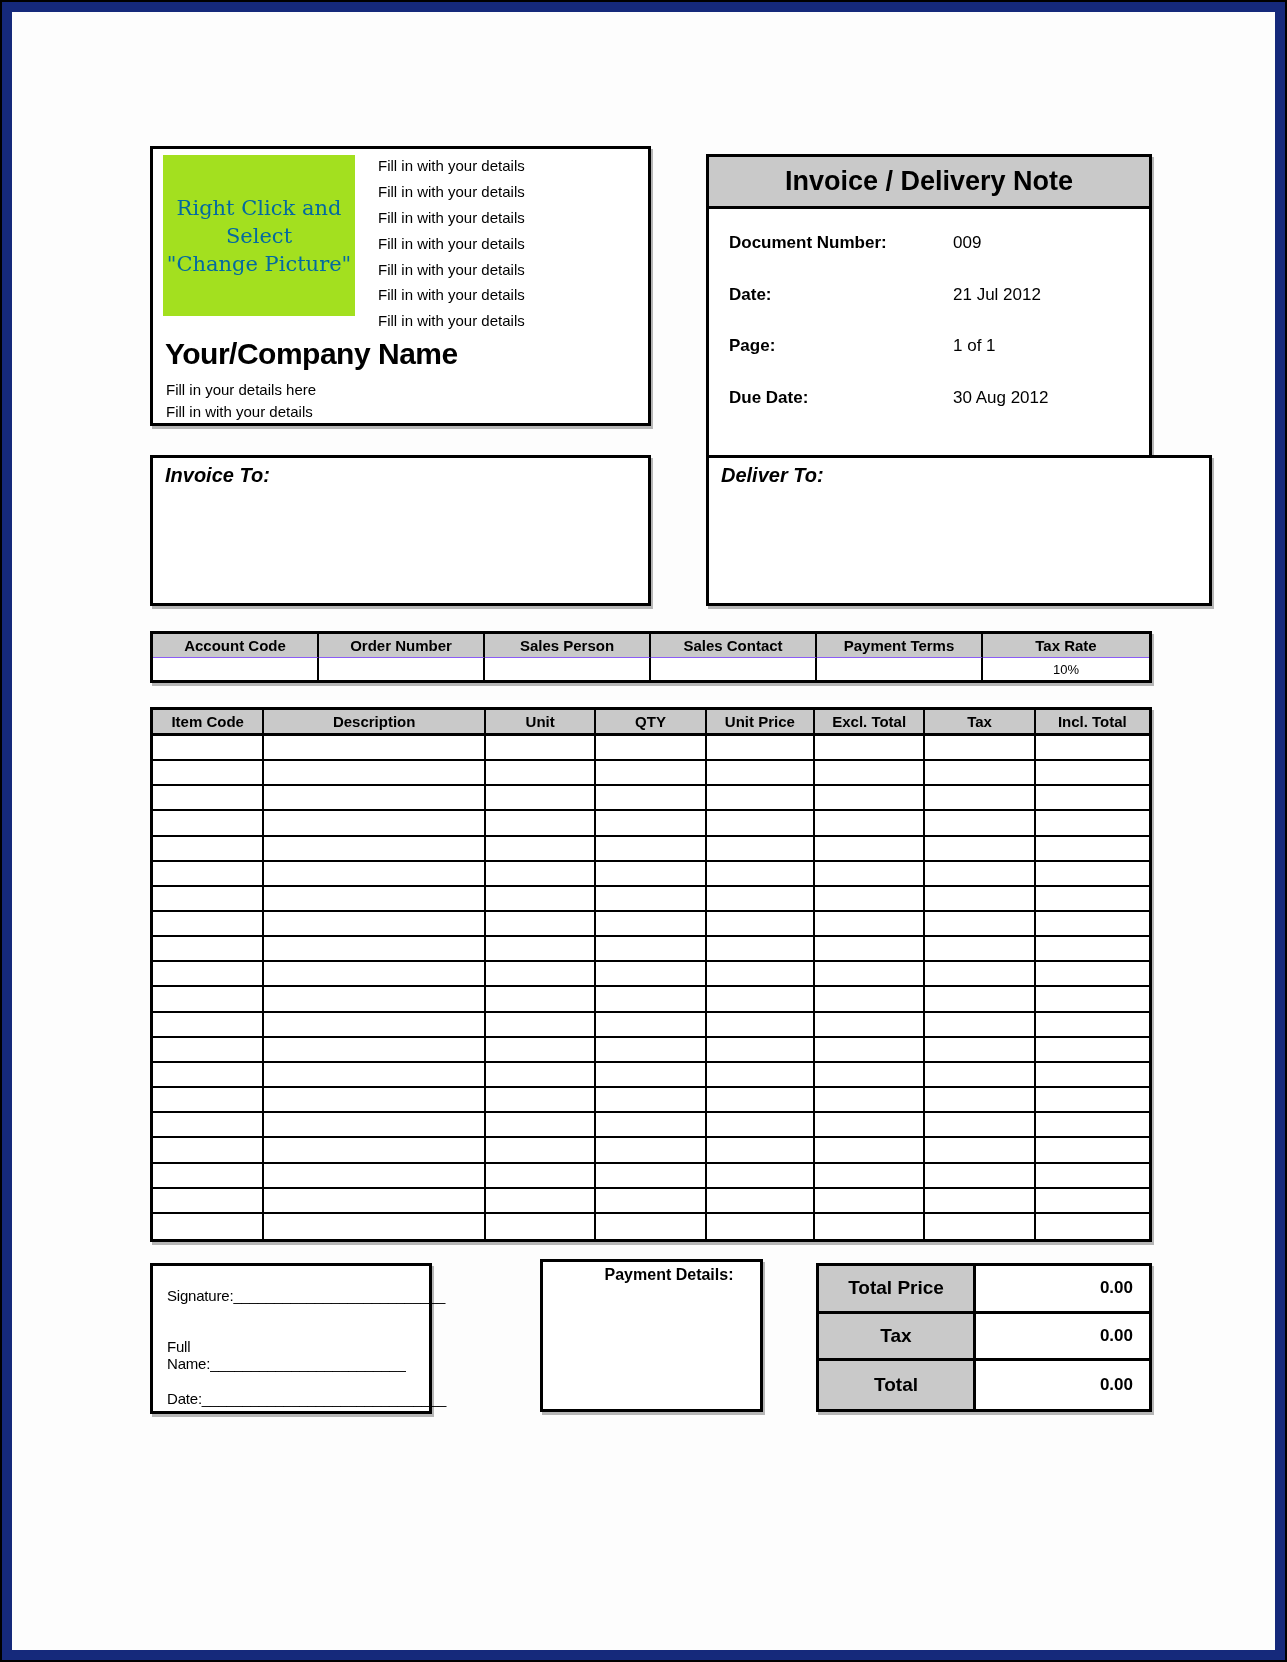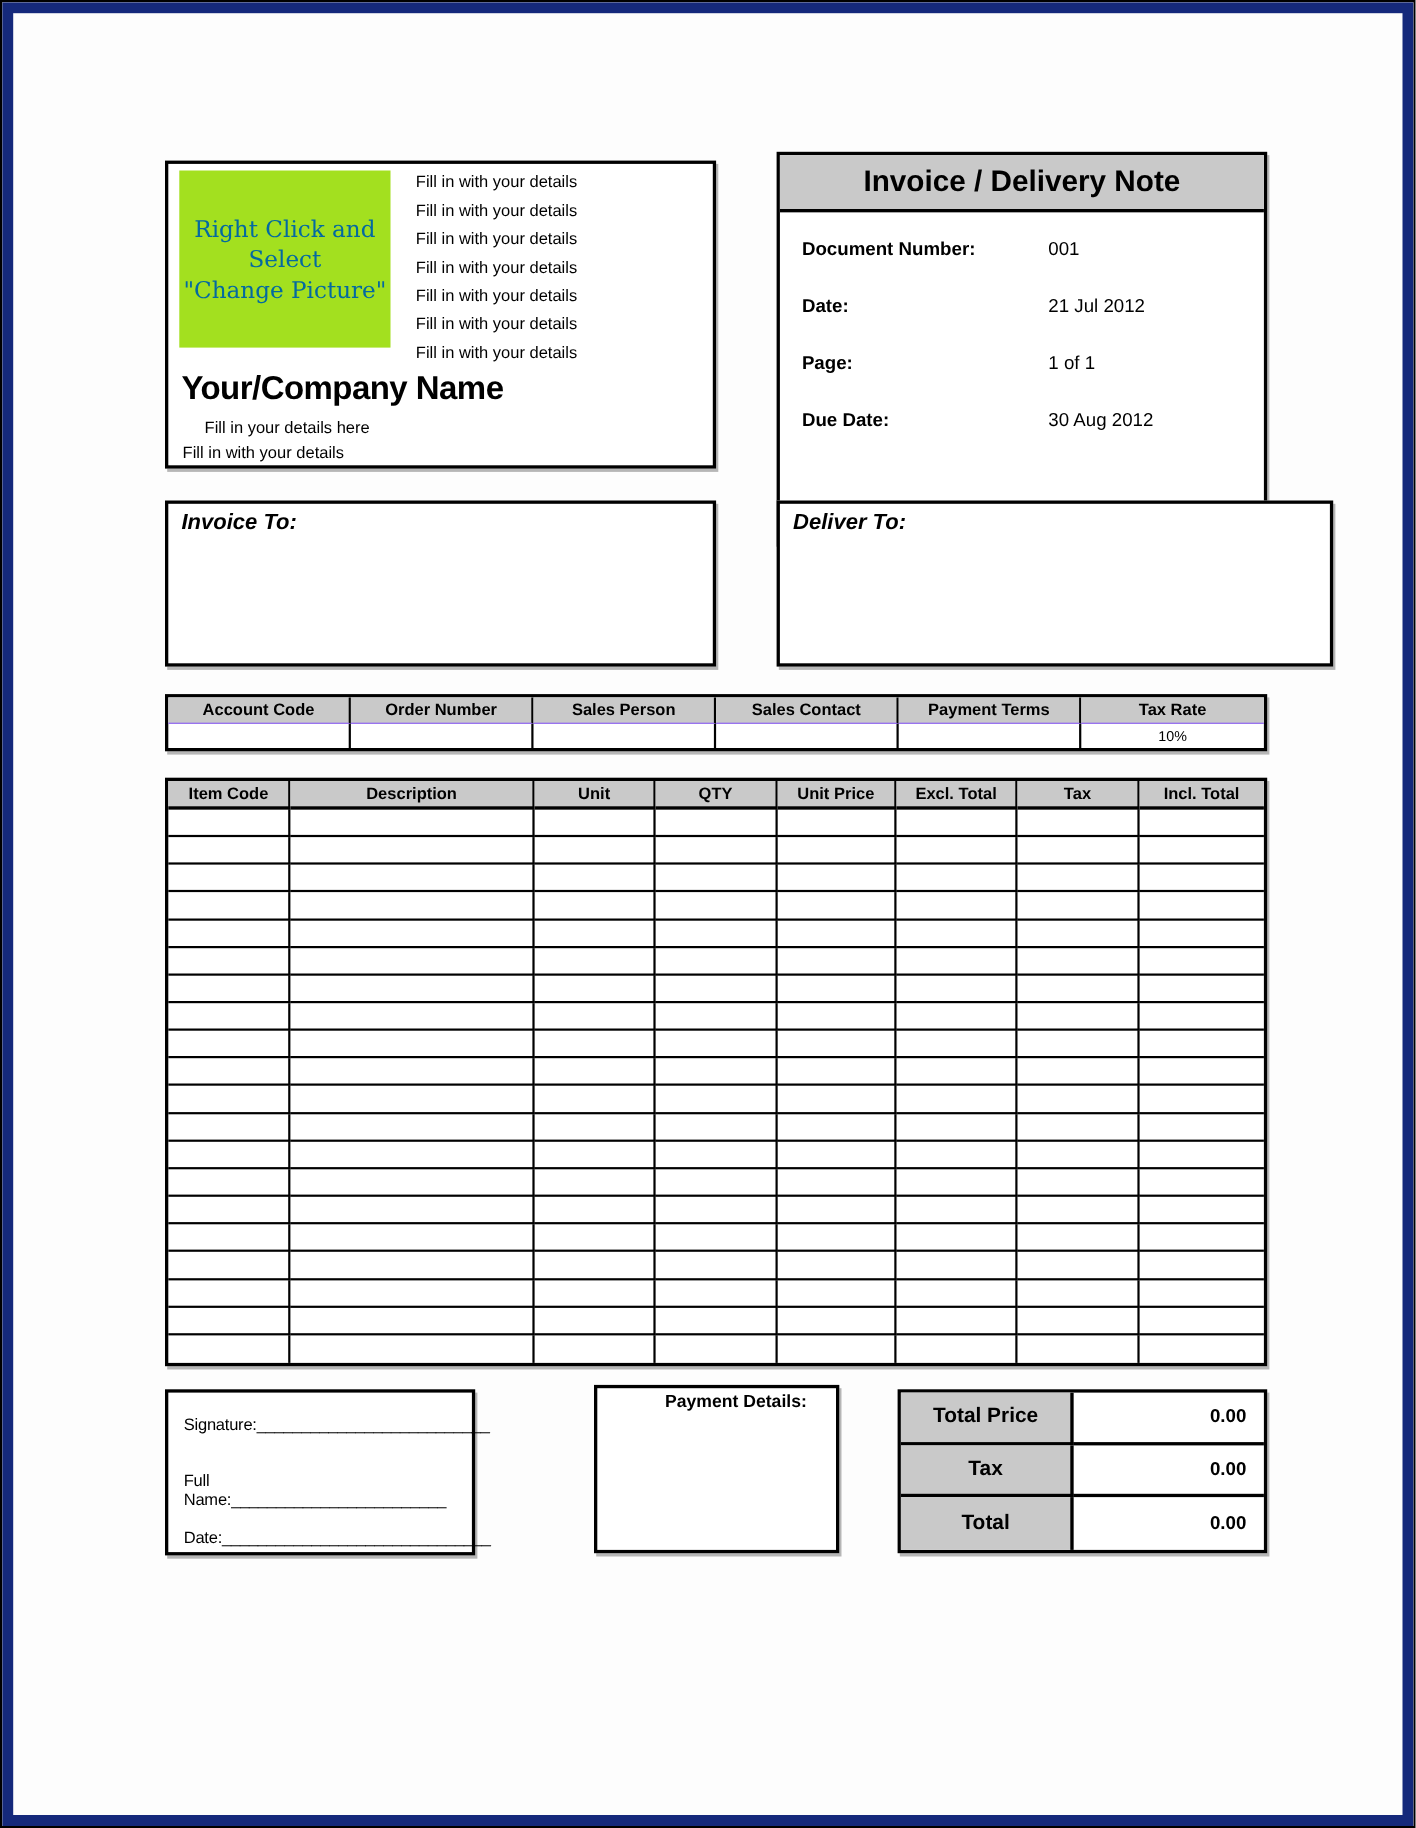--- a/index.html
+++ b/index.html
@@ -31,24 +31,24 @@
     position: absolute; left: 10px; top: 6px; width: 192px; height: 161px;
     background: #a3e01f;
     display: flex; flex-direction: column; justify-content: center;
     text-align: center;
     font-family: "DejaVu Serif", "Liberation Serif", serif;
     font-size: 21px; line-height: 28px; color: #0369a1;
   }
   .fill-lines { position: absolute; left: 225px; top: 4px; }
   .fill-line { height: 25.9px; line-height: 25.9px; font-size: 15px; }
   .company-name { position: absolute; left: 12px; top: 188px; font-size: 30px; font-weight: bold; letter-spacing: -0.5px; }
-  .company-detail-1 { position: absolute; left: 13px; top: 232px; font-size: 15px; margin-left: 20px; }
+  .company-detail-1 { position: absolute; left: 13px; top: 232px; font-size: 15px; }
   .company-detail-2 { position: absolute; left: 13px; top: 254px; font-size: 15px; }
   
-  .invoice-box { left: 704px; top: 136px; width: 446px; height: 359px; }
+  .invoice-box { left: 704px; top: 152px; width: 446px; height: 359px; }
   .inv-title {
     height: 52px; background: #c9c9c9; border-bottom: 3px solid #000;
     line-height: 49px; text-align: center; font-weight: bold; font-size: 27px;
   }
   .inv-fields { position: absolute; left: 20px; top: 72px; right: 10px; }
   .inv-field { position: relative; height: 51.5px; padding-top: 4px; }
   .inv-field .lbl { position: absolute; left: 0; top: 4px; font-weight: bold; font-size: 17px; }
   .inv-field .val { position: absolute; left: 224px; top: 4px; font-size: 17px; }
   
   .invoice-to-box { left: 148px; top: 453px; width: 501px; height: 151px; }
@@ -143,21 +143,21 @@
     <div class="company-name">Your/Company Name</div>
     <div class="company-detail-1">Fill in your details here</div>
     <div class="company-detail-2">Fill in with your details</div>
   </div>
 
   <div class="box invoice-box">
     <div class="inv-title">Invoice / Delivery Note</div>
     <div class="inv-fields">
         <div class="inv-field">
           <div class="lbl">Document Number:</div>
-          <div class="val">001</div>
+          <div class="val">009</div>
         </div>
         <div class="inv-field">
           <div class="lbl">Date:</div>
           <div class="val">21 Jul 2012</div>
         </div>
         <div class="inv-field">
           <div class="lbl">Page:</div>
           <div class="val">1 of 1</div>
         </div>
         <div class="inv-field">

